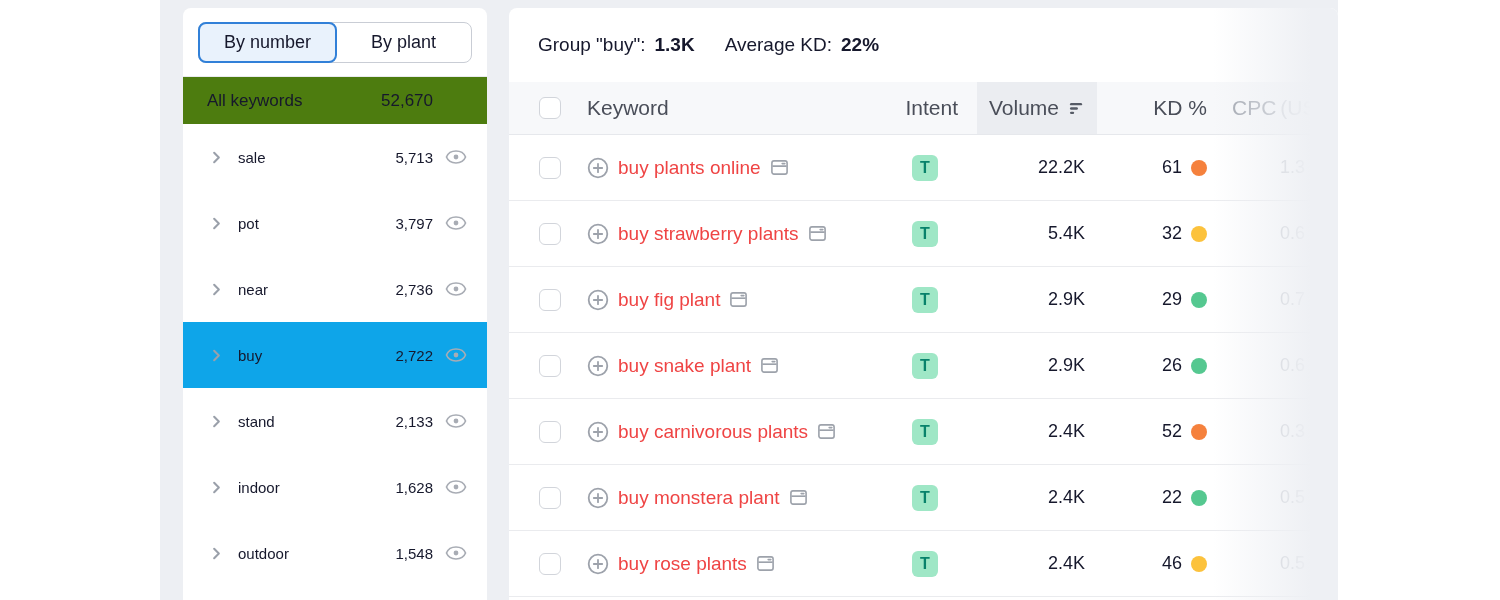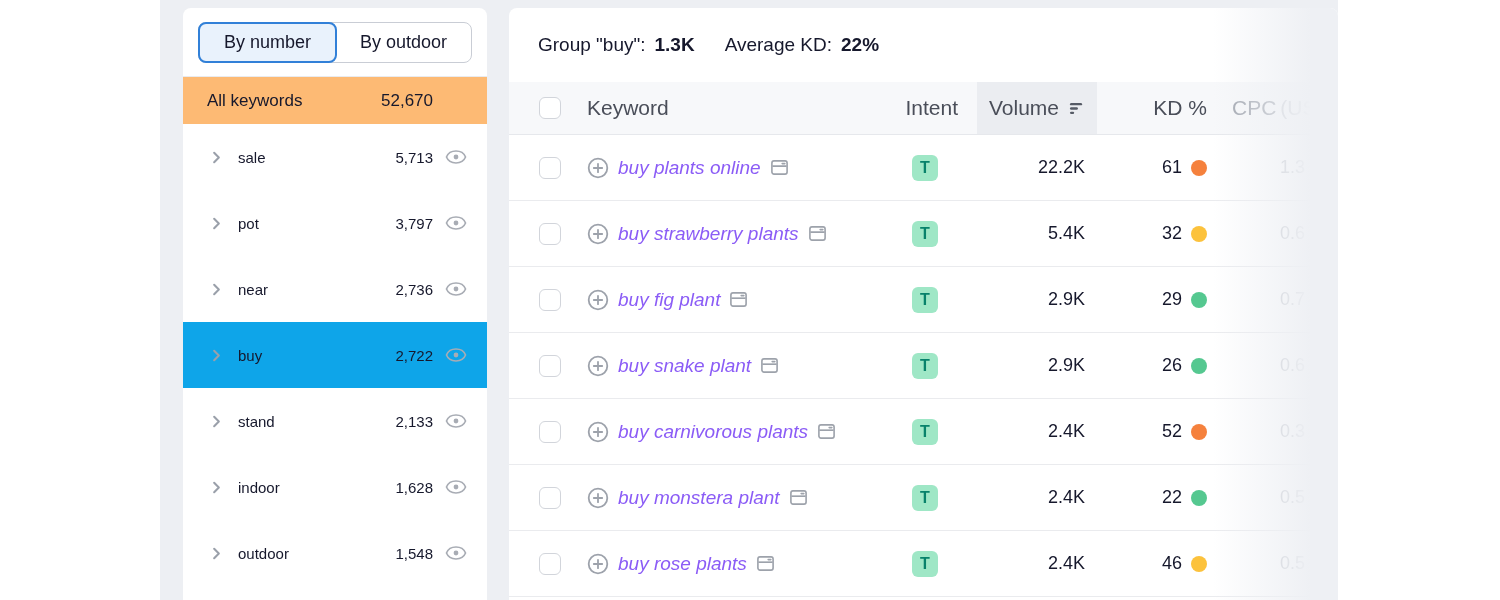--- a/index.html
+++ b/index.html
@@ -37,21 +37,21 @@
     flex: 1; display: flex; align-items: center; justify-content: center;
     font-size: 18px; color: #16182c; cursor: pointer; white-space: nowrap;
   }
   .seg-btn.selected {
     background: #e9f2fc;
     border: 2px solid #3180d8;
     border-radius: 8px;
     margin: -1px; z-index: 2;
   }
   .all-row {
-    height: 48px; background: #fdba74;
+    height: 48px; background: #4d7c0f;
     display: flex; align-items: center;
     padding: 0 20px 0 24px; font-size: 17px;
     border-top: 1px solid #e9ebef;
   }
   .all-label { flex: 1; }
   .all-spacer { width: 34px; }
   .group-row {
     height: 66px; display: flex; align-items: center;
     padding: 0 20px 0 26px; font-size: 15px; cursor: pointer;
   }
@@ -89,21 +89,21 @@
 
   .trow {
     height: 66px; display: flex; align-items: center;
     border-bottom: 1px solid #eaebee; font-size: 18px; background: #fff;
   }
   .trow .col-intent { justify-content: flex-start; padding-left: 13px; }
   .checkbox {
     width: 22px; height: 22px; flex: none;
     border: 1.5px solid #d2d5db; border-radius: 6px; background: #fff; cursor: pointer;
   }
-  .kw-link { color: #8b5cf6; font-size: 19px; white-space: nowrap; cursor: pointer; font-style: italic; }
+  .kw-link { color: #ef4444; font-size: 19px; white-space: nowrap; cursor: pointer; }
   .icon-btn { display: flex; flex: none; cursor: pointer; }
   .intent-badge {
     width: 26px; height: 26px; border-radius: 6px;
     display: flex; align-items: center; justify-content: center;
     font-weight: 700; font-size: 16px;
   }
   .kd-dot { width: 16px; height: 16px; border-radius: 50%; margin-left: 9px; flex: none; }
   .cpc-val { color: #b6bac2; }
 
   .fade-overlay {
@@ -114,21 +114,21 @@
 </style>
 </head>
 <body>
 
 <div class="app-bg"></div>
 
 <div class="panel sidebar">
   <div class="toggle-wrap">
     <div class="segmented">
       <div class="seg-btn selected">By number</div>
-      <div class="seg-btn">By outdoor</div>
+      <div class="seg-btn">By plant</div>
     </div>
   </div>
   <div class="all-row">
     <span class="all-label">All keywords</span>
     <span>52,670</span>
     <span class="all-spacer"></span>
   </div>
   <div id="group-list">
       <div class="group-row">
         <span class="chev">

